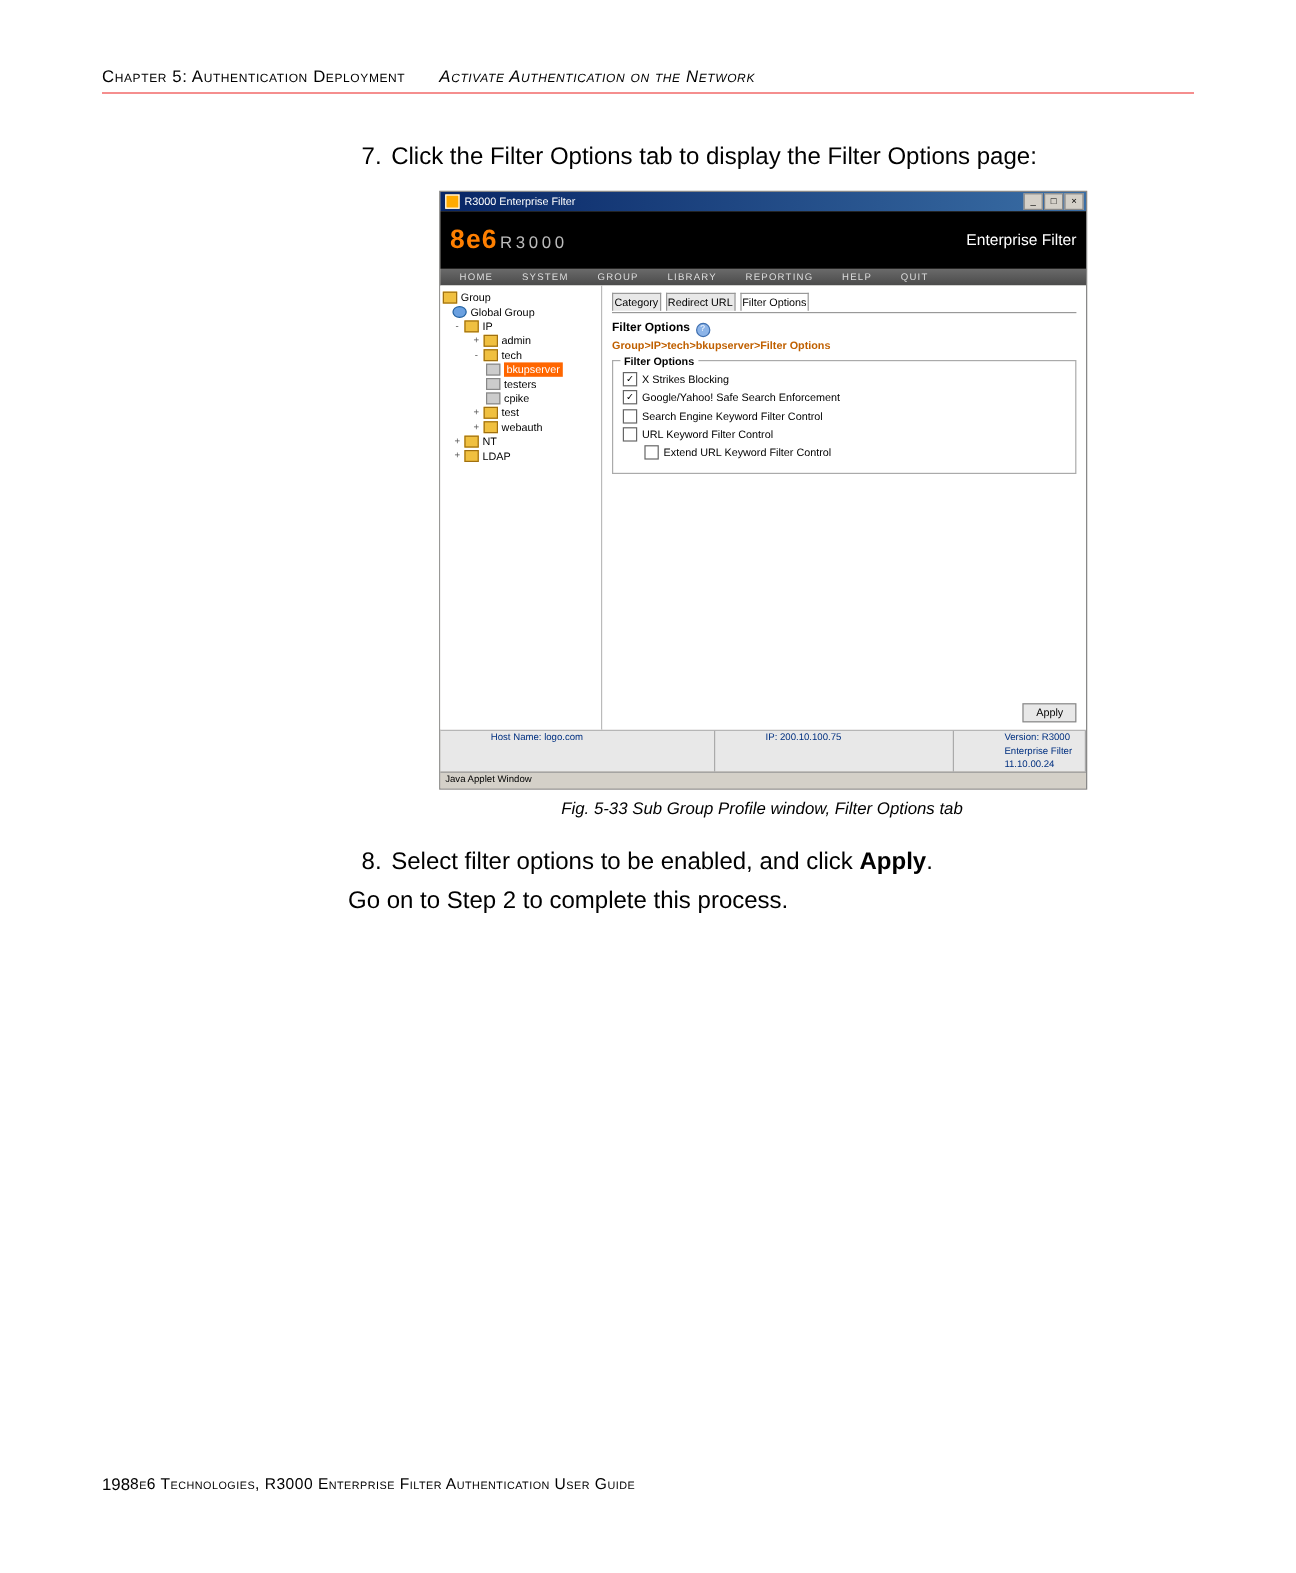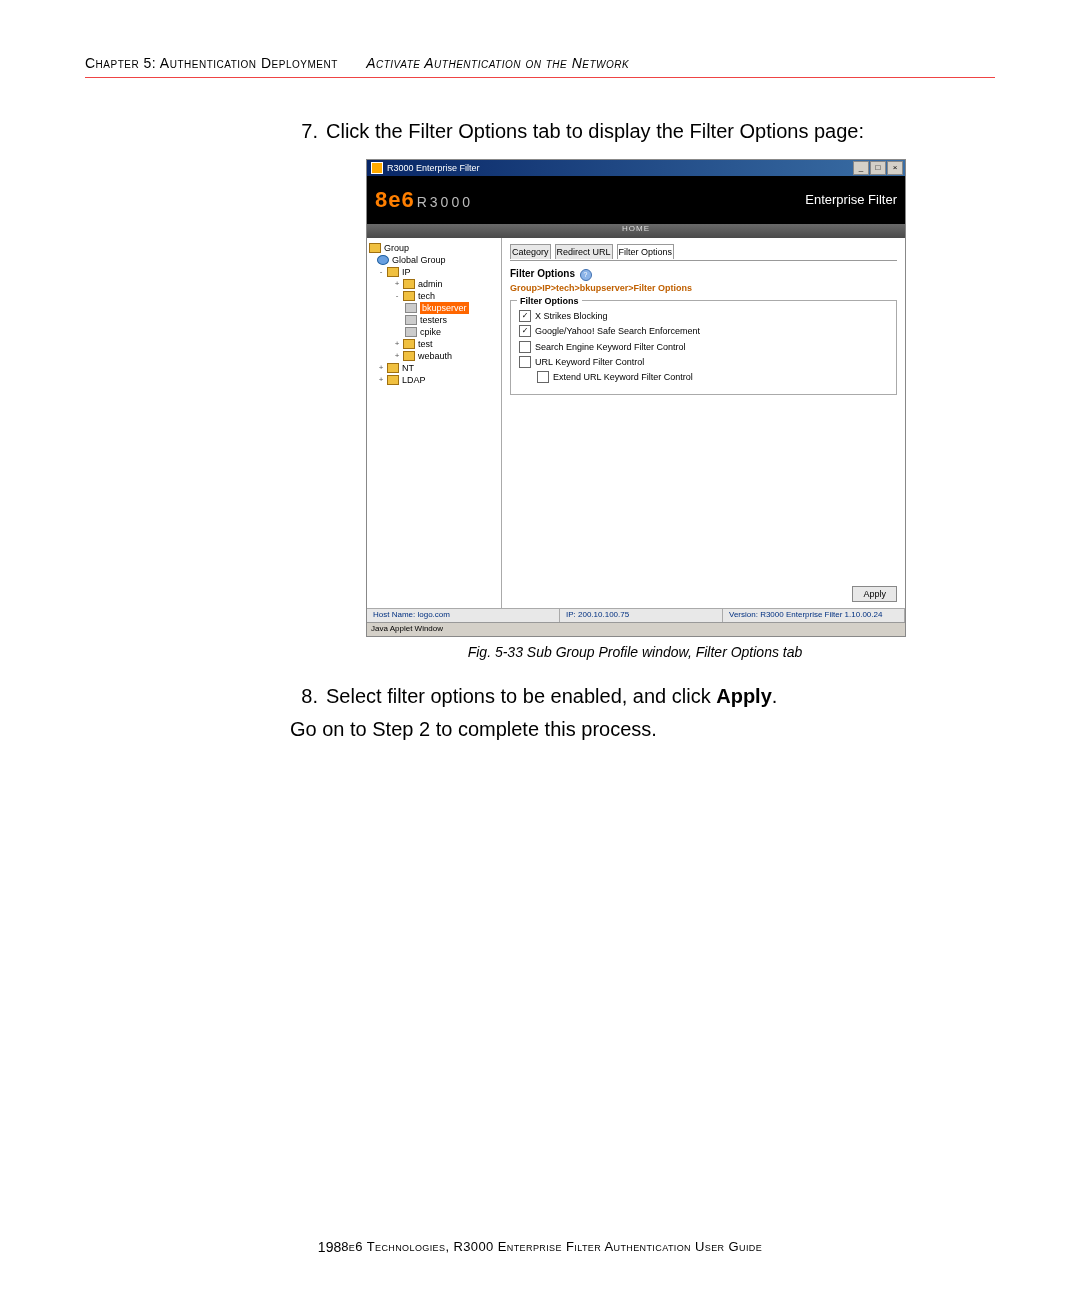--- a/index.html
+++ b/index.html
@@ -74,22 +74,21 @@
   .brand-r3000 { color: #bbb; font-size: 14px; letter-spacing: 3px; margin-left: 2px; }
   .brand-right { color: #fff; font-size: 13px; text-align: right; }
   .menubar {
     background: linear-gradient(#6a6a6a, #4a4a4a);
     height: 14px;
     display: flex;
     align-items: center;
     color: #ddd;
     font-size: 8px;
     padding: 0 4px;
-    gap: 16px;
-    flex-direction: column;
+    gap: 0;
   }
   .menuitem { padding: 0 12px; letter-spacing: 1px; cursor: default; }
   .appbody { display: flex; background: #fff; height: 370px; }
   .tree {
     width: 130px;
     border-right: 1px solid #aaa;
     background: #fff;
     padding: 4px 2px;
     font-size: 9px;
     color: #000;
@@ -121,32 +120,32 @@
   .chk.indent { margin-left: 18px; }
   .applybtn {
     position: absolute; right: 8px; bottom: 6px;
     border: 1px solid #888; background: #e8e8e8;
     padding: 1px 10px; font-size: 9px; cursor: default;
   }
   .statusbar {
     display: flex; background: #e8e8e8; border-top:1px solid #aaa;
     font-size: 8px; color: #003080;
   }
-  .statuscell { padding: 1px 6px; border-right:1px solid #aaa; }
+  .statuscell { padding: 1px 6px; border-right:1px solid #aaa;margin-left:36px; }
   .sc1{ flex: 0 0 180px;}
   .sc2{ flex: 0 0 150px;}
   .sc3{ flex: 1;}
   .appletline { background:#d4d0c8; font-size:8px; padding:1px 4px; color:#000; border-top:1px solid #999;}
 
   .footer {
     position: absolute;
-    bottom: 56px;
+    bottom: 66px;
     left: 85px; right: 85px;
     display: flex;
-    justify-content: center;
+    justify-content: flex-start;
     font-size: 14px;
   }
   .footer-right { font-variant: small-caps; letter-spacing: 0.4px; font-size: 13px;}
 </style>
 </head>
 <body>
 
 <div class="page">
 
   <div class="header-line">
@@ -294,21 +293,21 @@
                 </div>
             </div>
 
             <div class="applybtn">Apply</div>
           </div>
         </div>
 
         <div class="statusbar">
           <div class="statuscell sc1">Host Name: logo.com</div>
           <div class="statuscell sc2">IP: 200.10.100.75</div>
-          <div class="statuscell sc3">Version: R3000 Enterprise Filter 1.10.00.24</div>
+          <div class="statuscell sc3">Version: R3000 Enterprise Filter 11.10.00.24</div>
         </div>
         <div class="appletline">Java Applet Window</div>
       </div>
 
       <div class="caption">Fig. 5-33  Sub Group Profile window, Filter Options tab</div>
     </div>
 
     <div class="step">
       <div class="step-num">8.</div>
       <div class="step-body">

